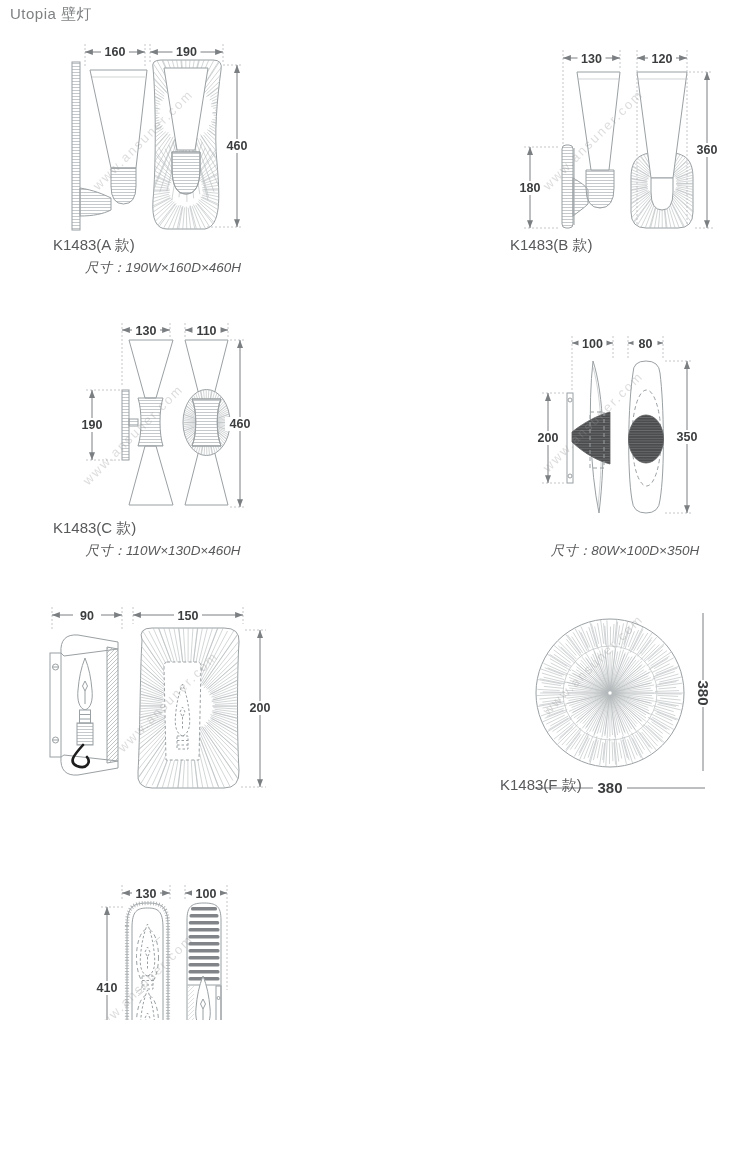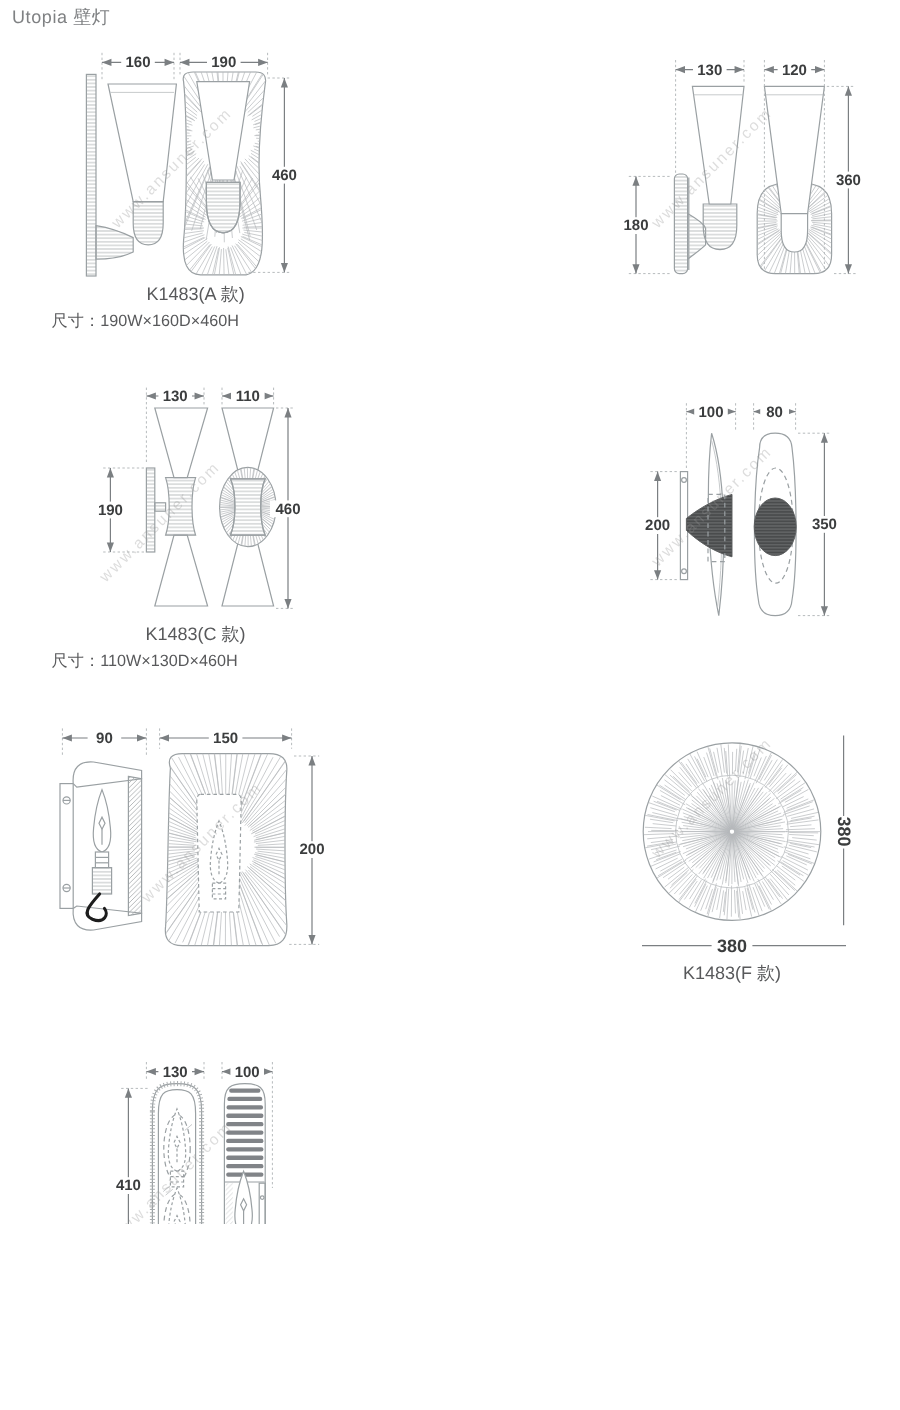--- a/index.html
+++ b/index.html
@@ -1,22 +1,22 @@
 <!DOCTYPE html>
 <html><head>
 <meta charset="utf-8">
 <style>
   * { margin:0; padding:0; box-sizing:border-box; }
   html,body { background:#fff; }
   #canvas { position:relative; width:750px; height:1020px; background:#fff;
             font-family:"Liberation Sans", sans-serif; overflow:hidden; }
   .title { position:absolute; left:10px; top:5px; font-size:15px; color:#7f8183; letter-spacing:.5px; }
   .blk { position:absolute; }
-  .plabel { position:absolute; width:220px; text-align:center; font-size:15px; color:#58595b; }
-  .psize  { position:absolute; width:240px; font-size:13.5px; color:#58595b; }
+  .plabel { position:absolute; width:220px; text-align:left; font-size:15px; color:#58595b; }
+  .psize  { position:absolute; width:240px; text-align:center; font-size:13.5px; color:#58595b;font-style:italic; }
   .wm { position:absolute; color:rgba(150,150,150,.32); font-size:13px; letter-spacing:2px;
         transform:rotate(-45deg); transform-origin:left center; white-space:nowrap; }
   svg { display:block; overflow:visible; }
   
   .o   { fill:#fff; stroke:#9aa0a3; stroke-width:1; }
   .oh  { fill:url(#hz); stroke:#9aa0a3; stroke-width:1; }
   .ot  { fill:none; stroke:#9aa0a3; stroke-width:1; }
   .thin{ fill:none; stroke:#bcc0c2; stroke-width:.7; }
   .dsh { stroke-dasharray:4,3; }
   .rad line { stroke:#b6babc; stroke-width:.6; }
@@ -1094,23 +1094,25 @@
       <rect class="tb" x="132" y="7" width="28" height="12"></rect>
       <text class="dt" x="146" y="17.5">100</text>
       <line class="dl" x1="47" y1="27" x2="47" y2="190" marker-start="url(#m-s)" marker-end="url(#m-e)"></line>
       <rect class="tb" x="32" y="101" width="30" height="14"></rect>
       <text class="dt" x="47" y="112">410</text>
     </g>
   </svg>
 
   <div class="plabel" style="left:53px;top:236px">K1483(A 款)</div>
   <div class="psize" style="left:43px;top:259px">尺寸：190W×160D×460H</div>
+  <div class="plabel" style="left:510px;top:236px">K1483(B 款)</div>
   <div class="plabel" style="left:53px;top:519px">K1483(C 款)</div>
   <div class="psize" style="left:43px;top:542px">尺寸：110W×130D×460H</div>
-  <div class="plabel" style="left:500px;top:802px">K1483(F 款)</div>
+  <div class="psize" style="left:505px;top:542px">尺寸：80W×100D×350H</div>
+  <div class="plabel" style="left:500px;top:776px">K1483(F 款)</div>
   <div class="plabel" style="left:53px;top:1089px">K1483(G 款)</div>
 
   <div class="wm" style="left:95px;top:180px">www.ansuner.com</div>
   <div class="wm" style="left:545px;top:180px">www.ansuner.com</div>
   <div class="wm" style="left:85px;top:475px">www.ansuner.com</div>
   <div class="wm" style="left:545px;top:462px">www.ansuner.com</div>
   <div class="wm" style="left:120px;top:742px">www.ansuner.com</div>
   <div class="wm" style="left:545px;top:705px">www.ansuner.com</div>
   <div class="wm" style="left:95px;top:1025px">www.ansuner.com</div>
 

